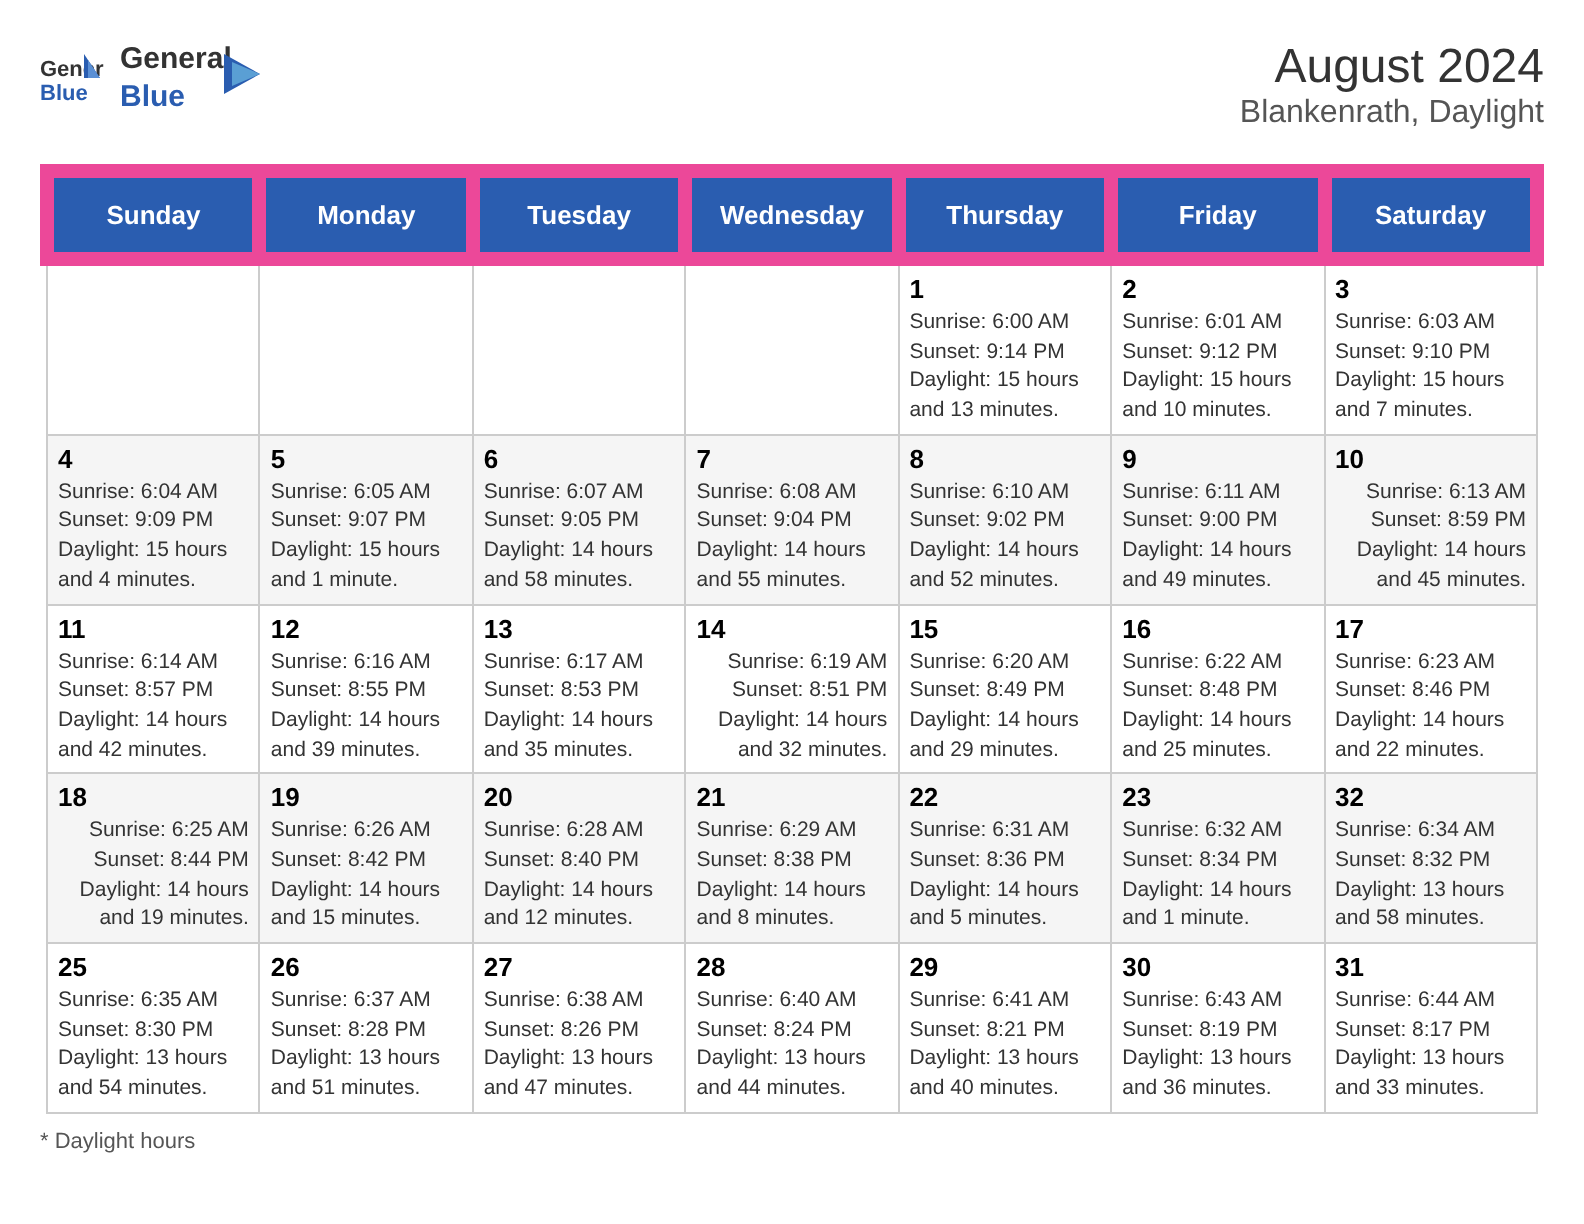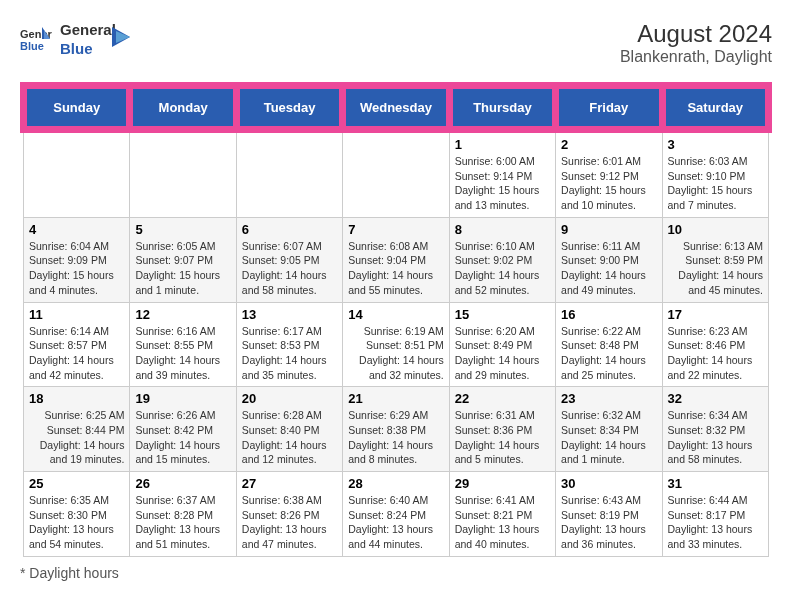--- a/index.html
+++ b/index.html
@@ -67,21 +67,21 @@
     .day-info {
       color: #333;
       line-height: 1.4;
       font-size: 10.5px;
     }
     .empty-cell {
       background: #fff !important;
     }
     .footer-note {
       margin-top: 8px;
-      font-size: 14px;
+      font-size: 11px;
       color: #555;
     }
   </style>
 </head>
 <body>
 
 <div class="header">
   <div class="logo">
     <svg width="32" height="28" viewBox="0 0 32 28">
       <rect x="0" y="0" width="32" height="28" fill="white"></rect>

